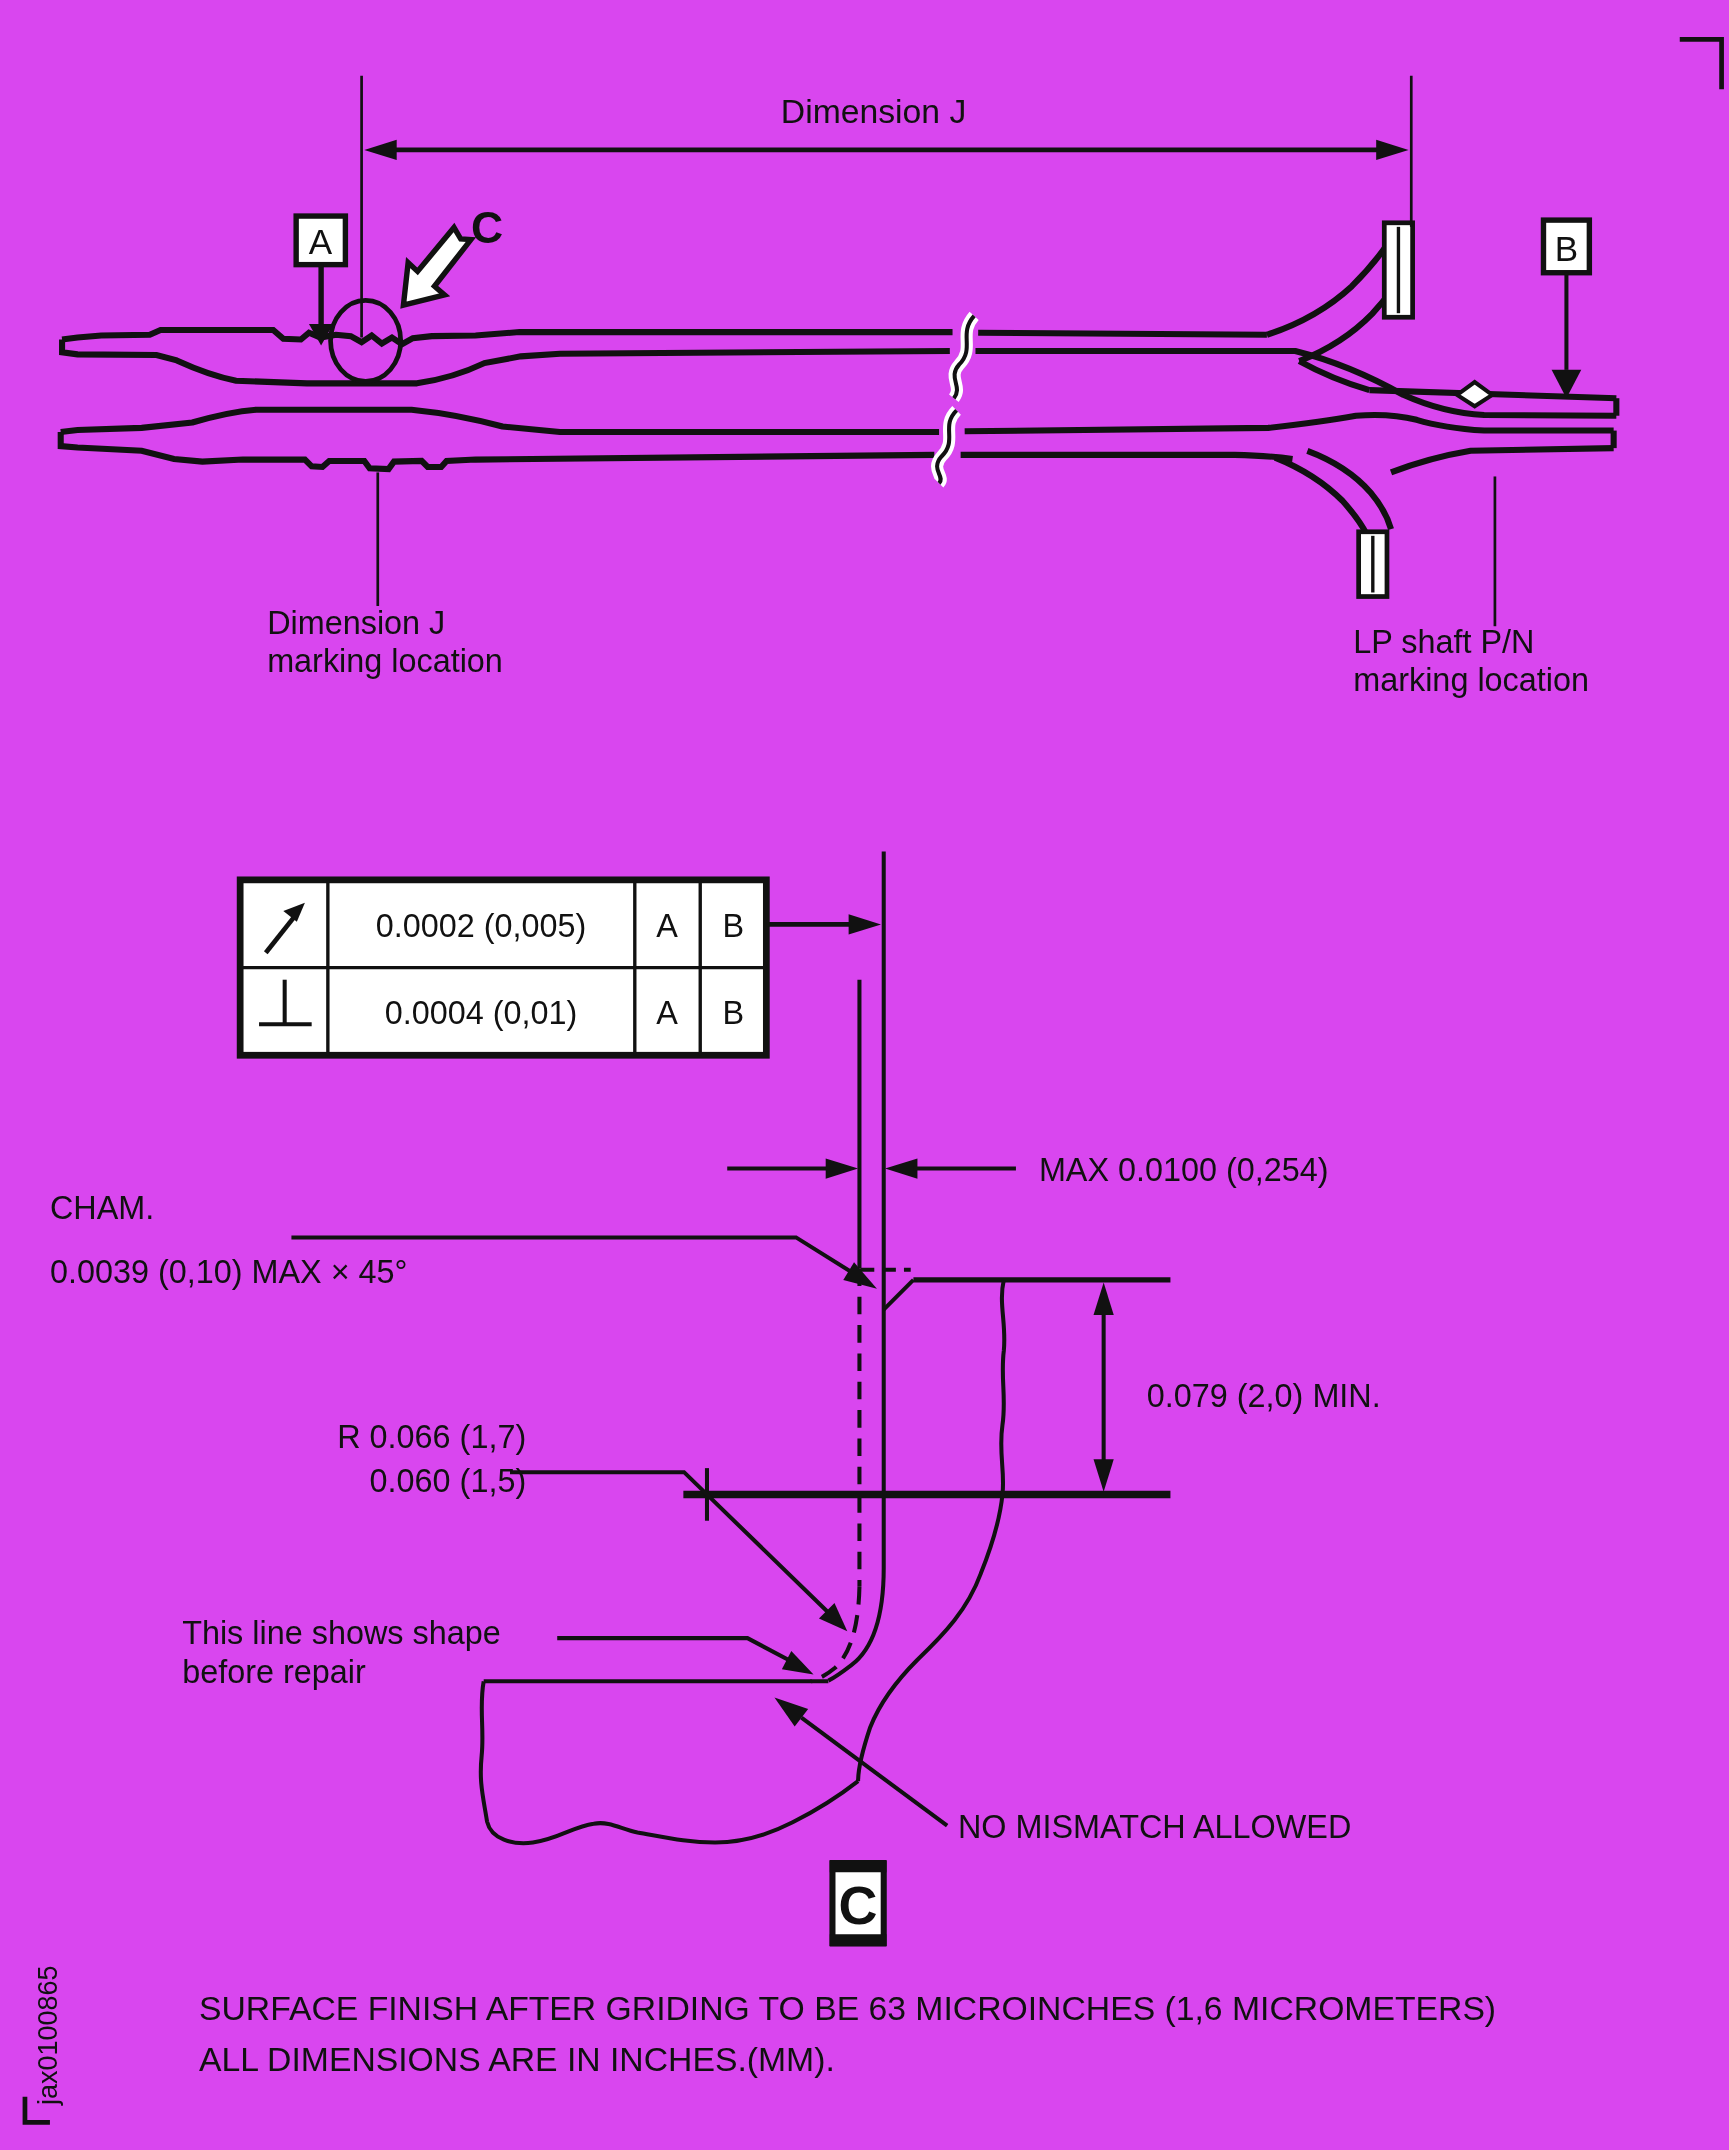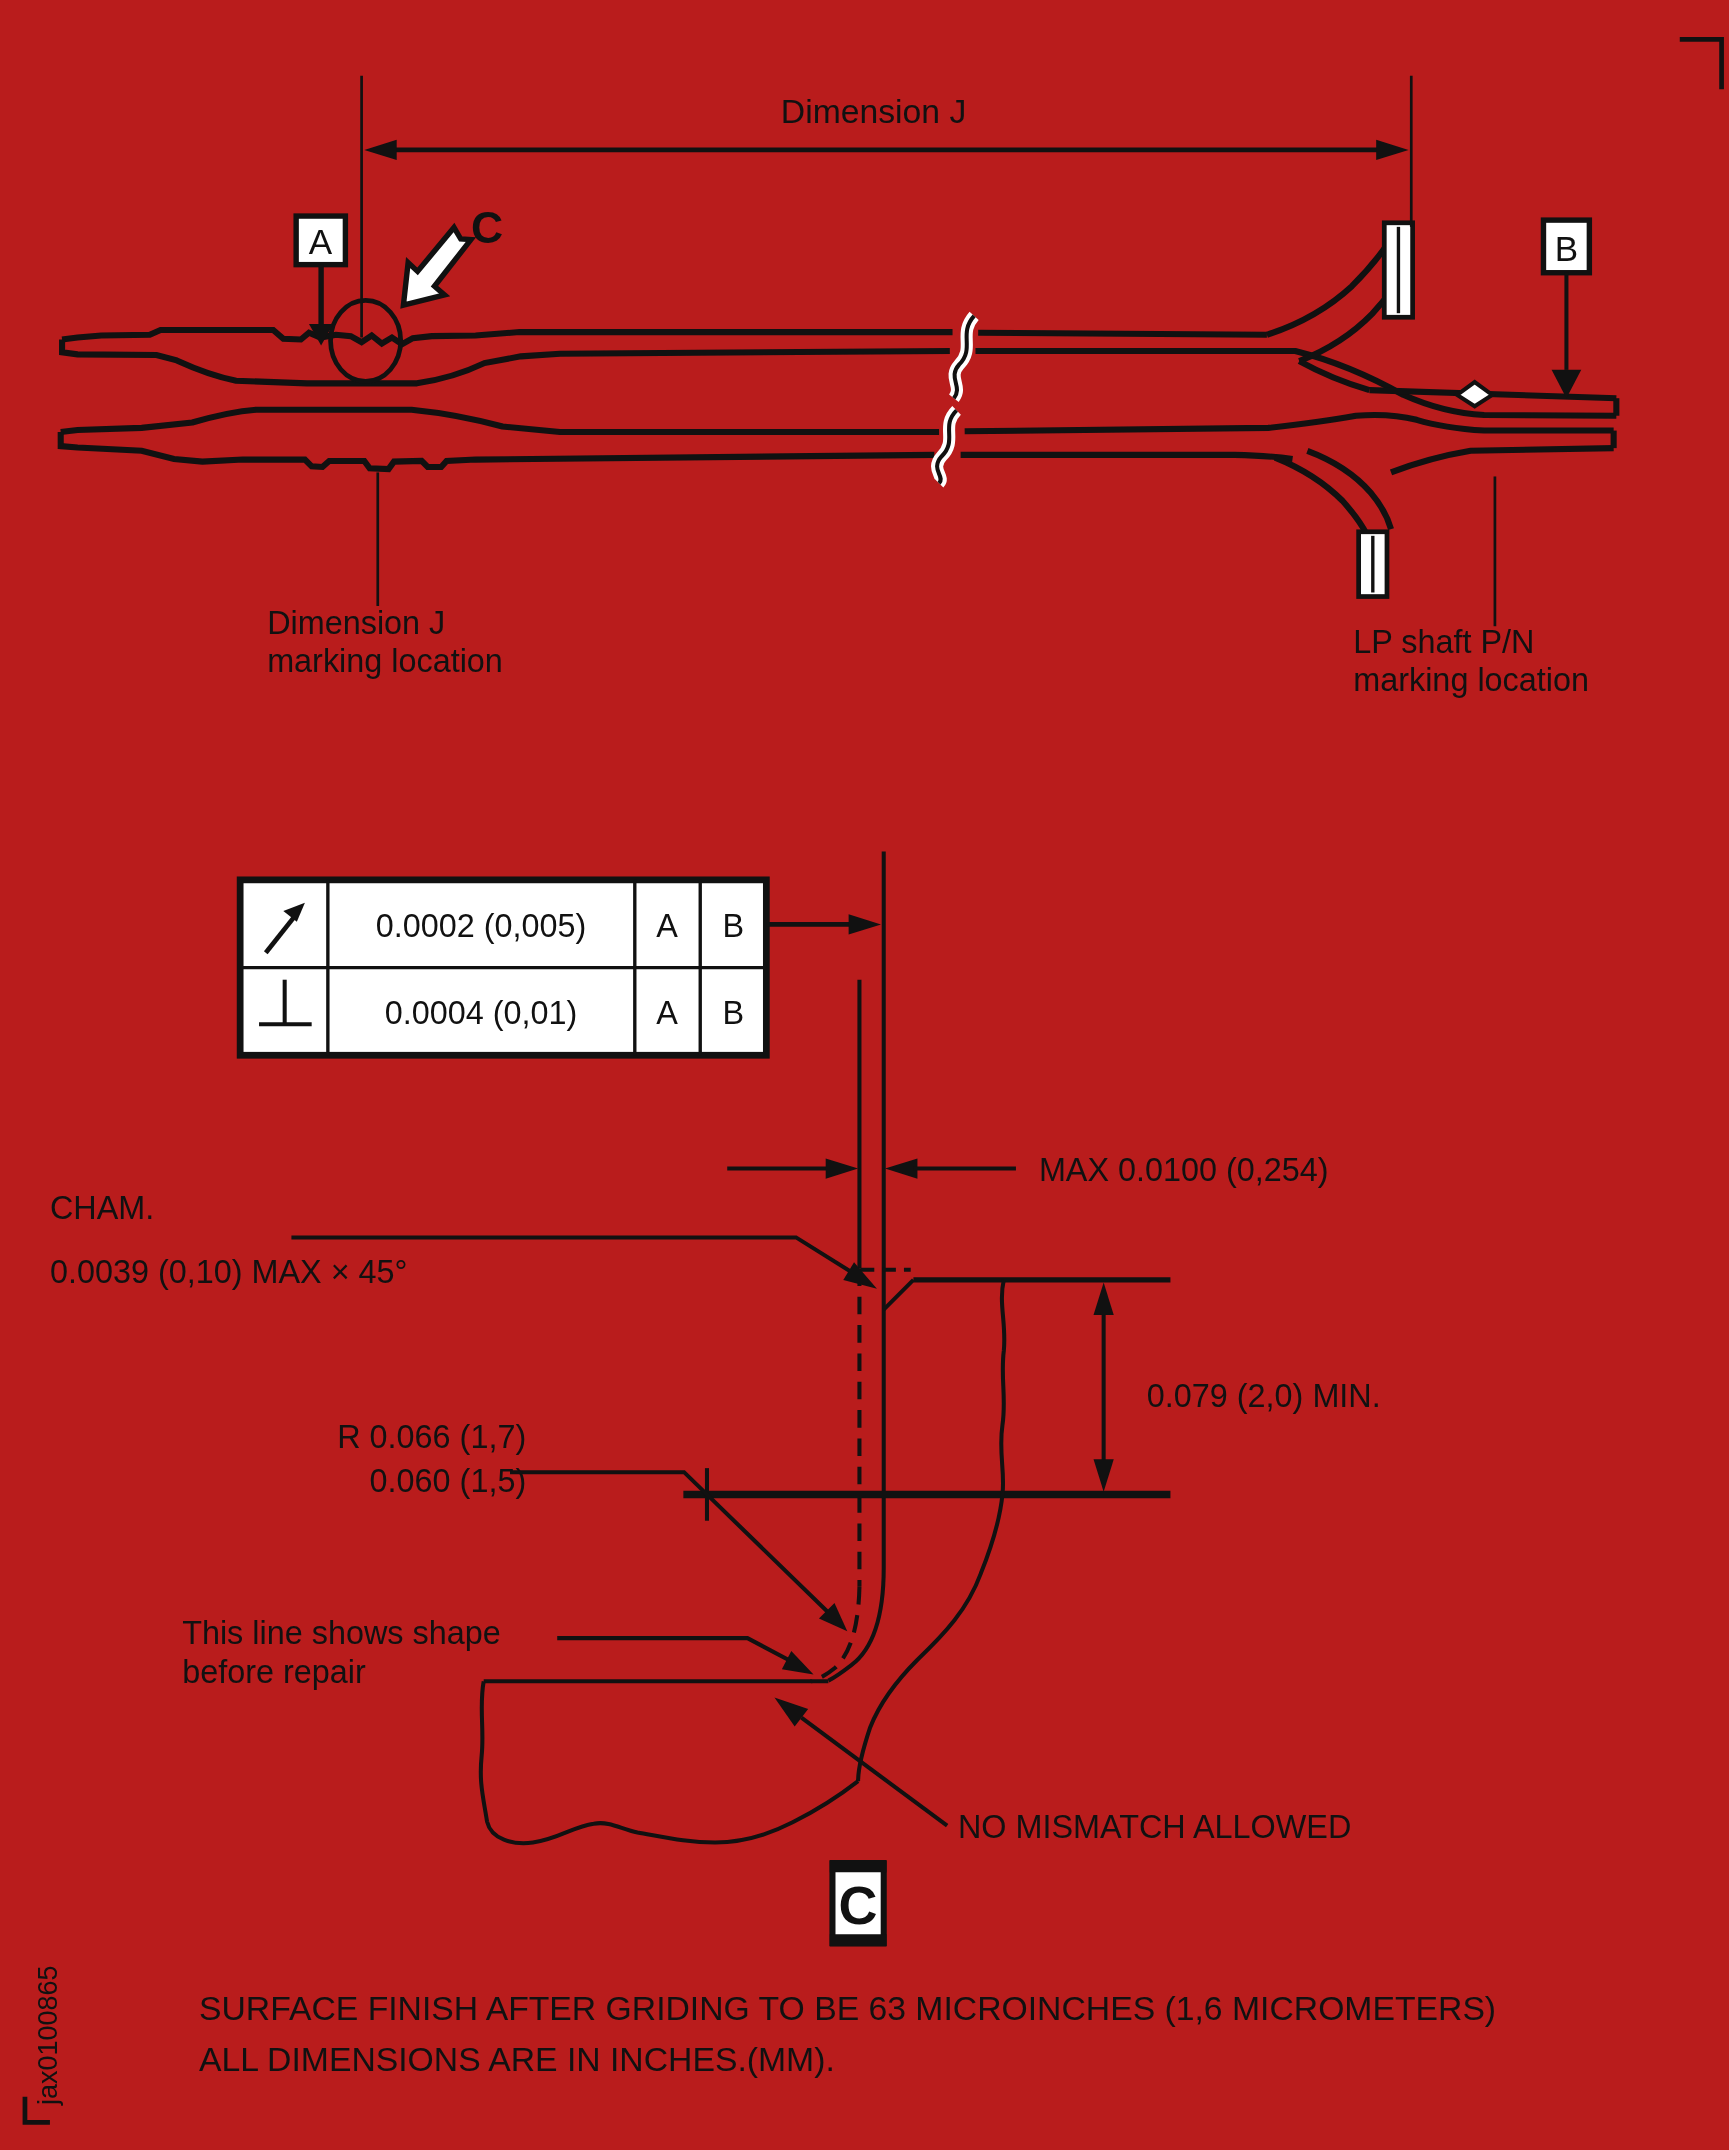--- a/index.html
+++ b/index.html
@@ -1,16 +1,16 @@
 <!DOCTYPE html>
 <html style="font-size:10.8px"><head>
 <meta charset="utf-8">
 <style>
   html,body{margin:0;padding:0;background:#e8e8e8;}
-  #page{position:relative;width:1729px;height:2151px;background:#b91c1c;
+  #page{position:relative;width:1729px;height:2151px;background:#d946ef;
         font-family:"Liberation Sans", sans-serif;}
   svg{position:absolute;left:0;top:0;}
   text{fill:#111111;font-family:"Liberation Sans", sans-serif;}
   .ln{stroke:#111111;fill:none;}
   .fillink{fill:#111111;stroke:none;}
   .white{fill:#ffffff;}
 </style>
 </head>
 <body>
 

